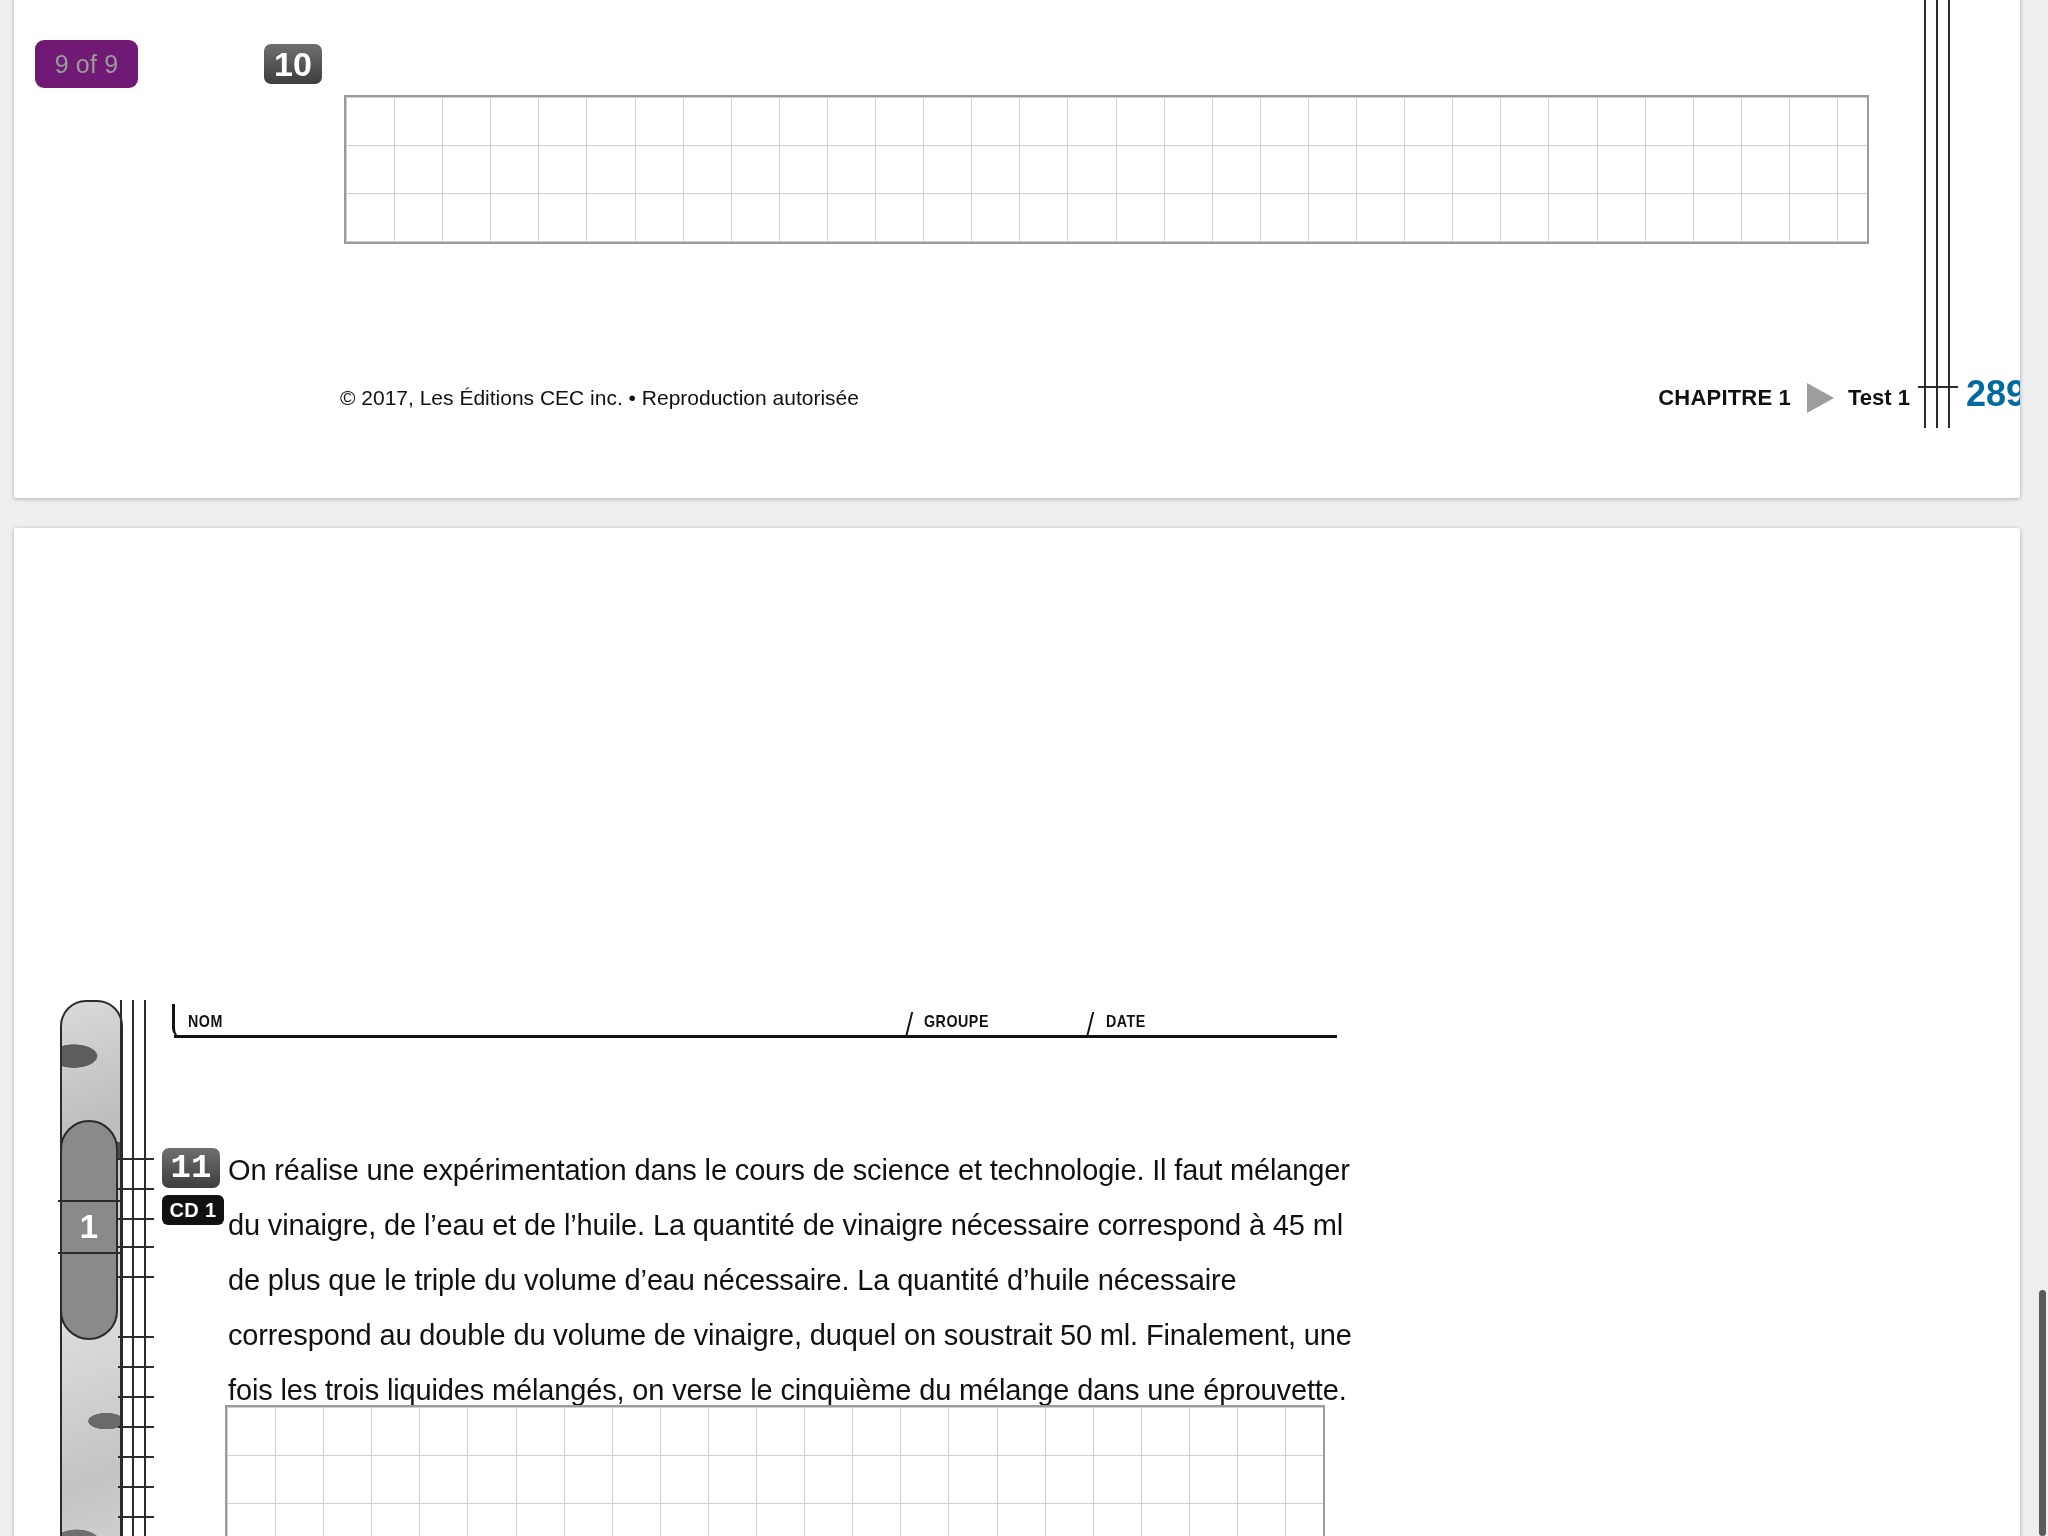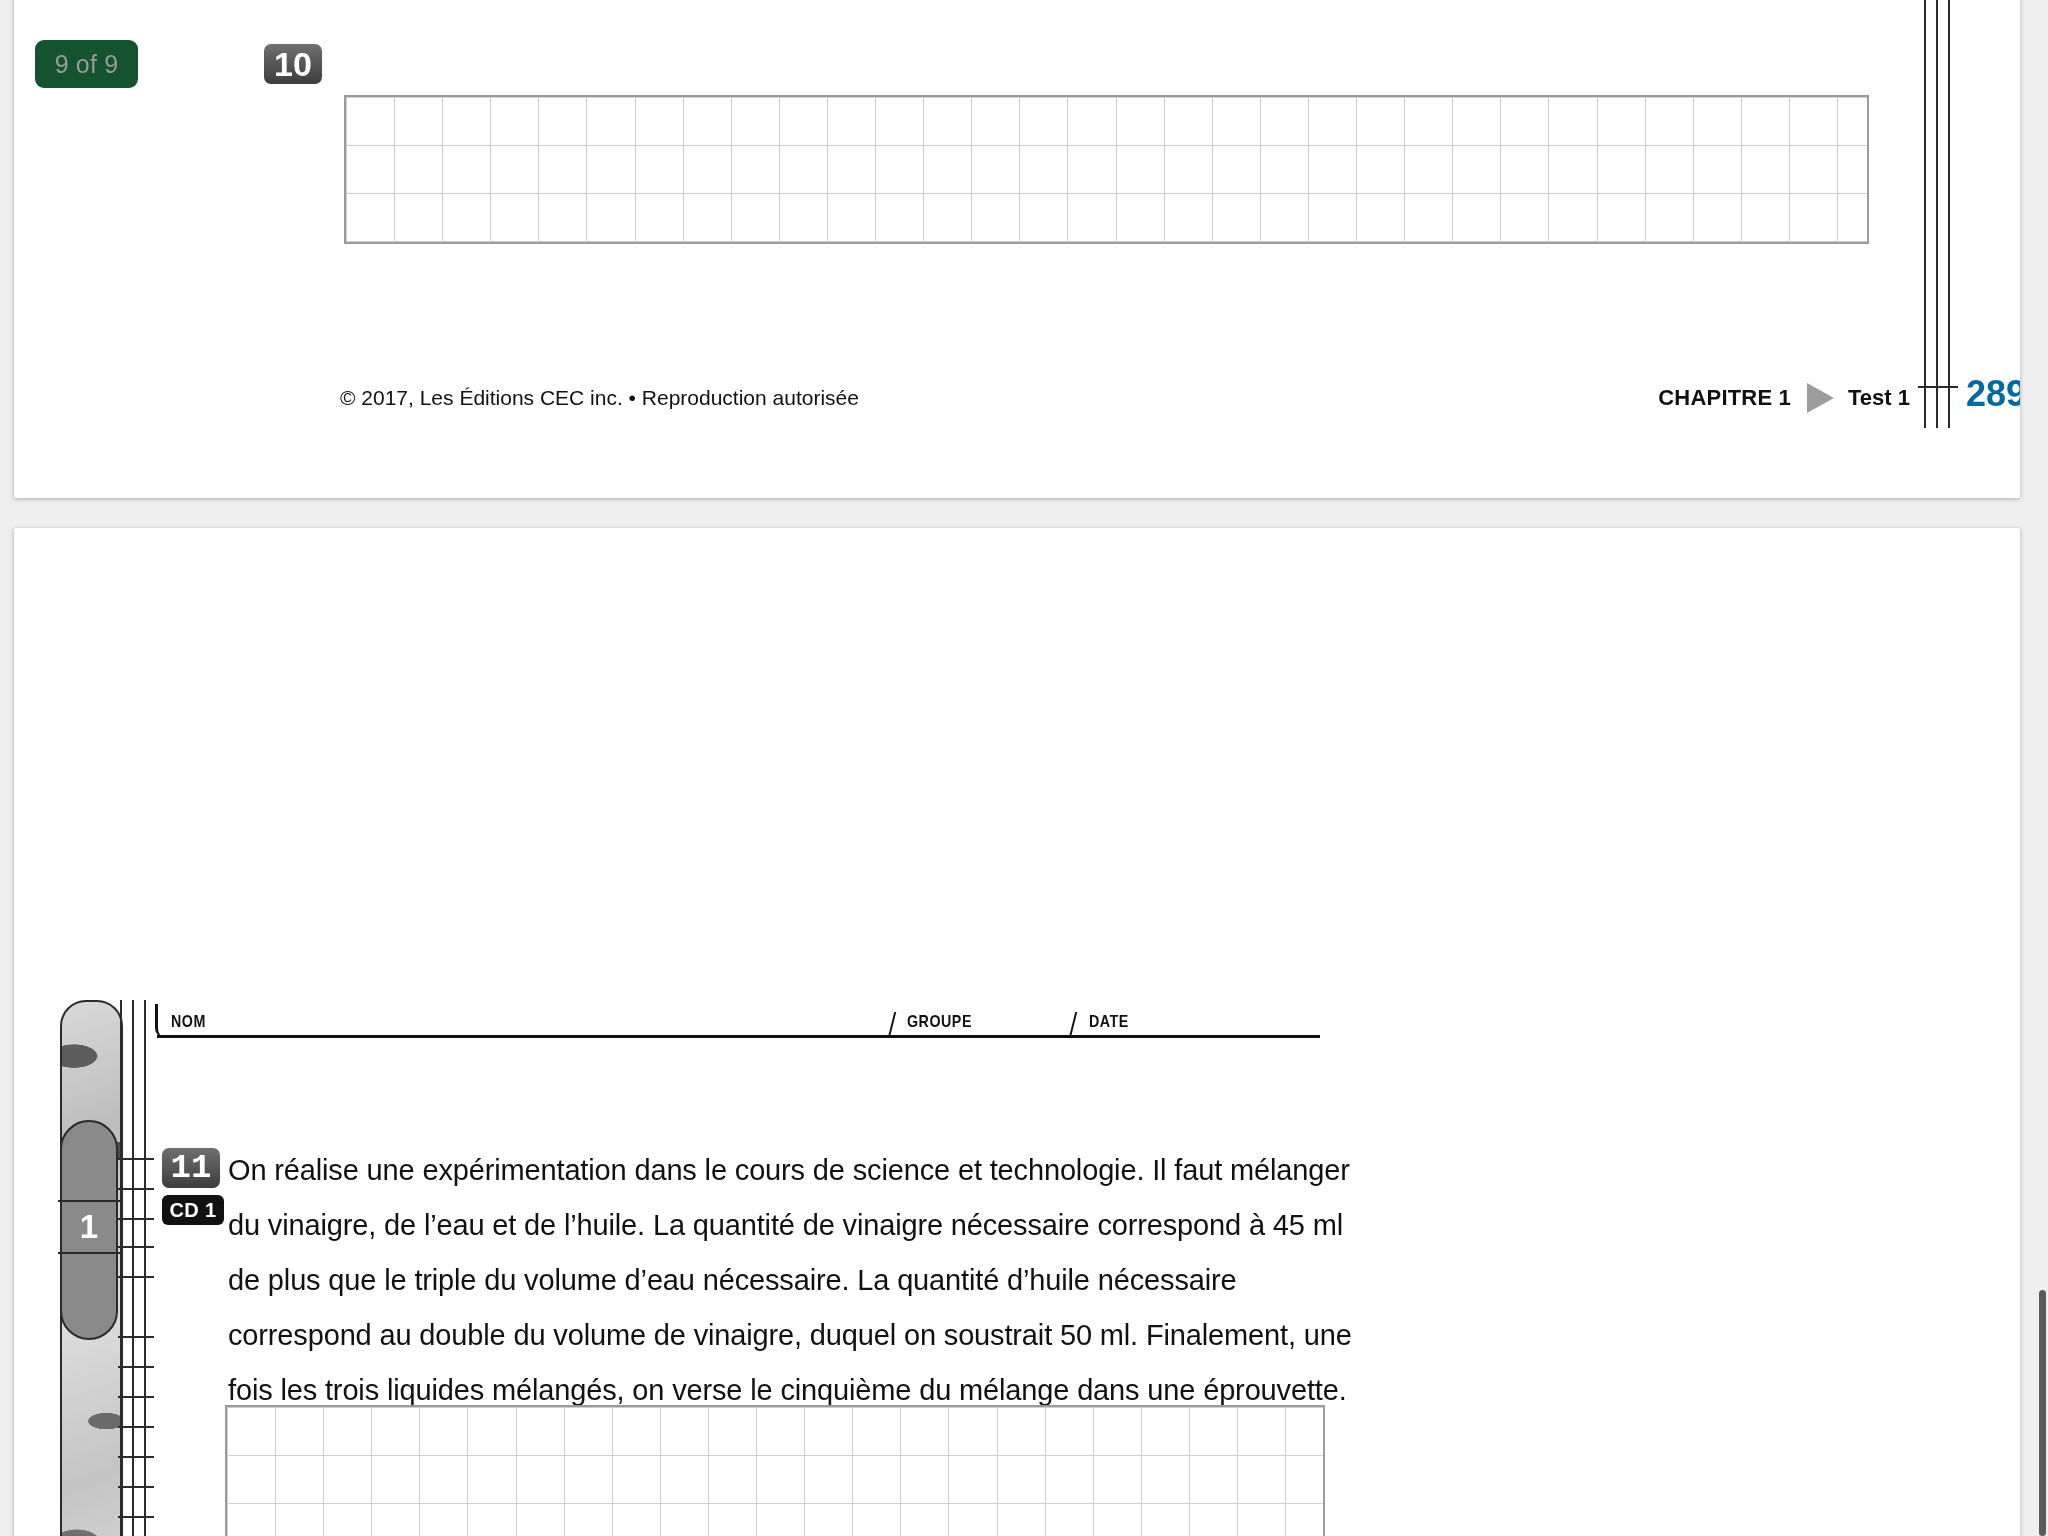--- a/index.html
+++ b/index.html
@@ -46,21 +46,21 @@
     border-radius: 2px;
   }
 
   
   #page-badge {
     position: absolute;
     left: 35px;
     top: 40px;
     width: 103px;
     height: 48px;
-    background: #14532d;
+    background: #701a75;
     border-radius: 9px;
     color: #9a9a9a;
     font-size: 25px;
     display: flex;
     align-items: center;
     justify-content: center;
     letter-spacing: .2px;
     z-index: 40;
   }
 
@@ -252,21 +252,21 @@
   .tab-lines .vl1 { left: 2px; }
   .tab-lines .vl2 { left: 14px; }
   .tab-lines .vl3 { left: 26px; }
   .tab-lines .hl {
     position: absolute; left: 0; width: 36px; height: 2px; background: #2b2b2b;
   }
 
   
   #idbar {
     position: absolute;
-    left: 141px;
+    left: 158px;
     top: 468px;
     width: 1165px;
     height: 42px;
   }
   #idbar .baseline {
     position: absolute;
     left: 2px; right: 0; bottom: 0;
     height: 3px; background: #111;
   }
   #idbar .hook-left {

